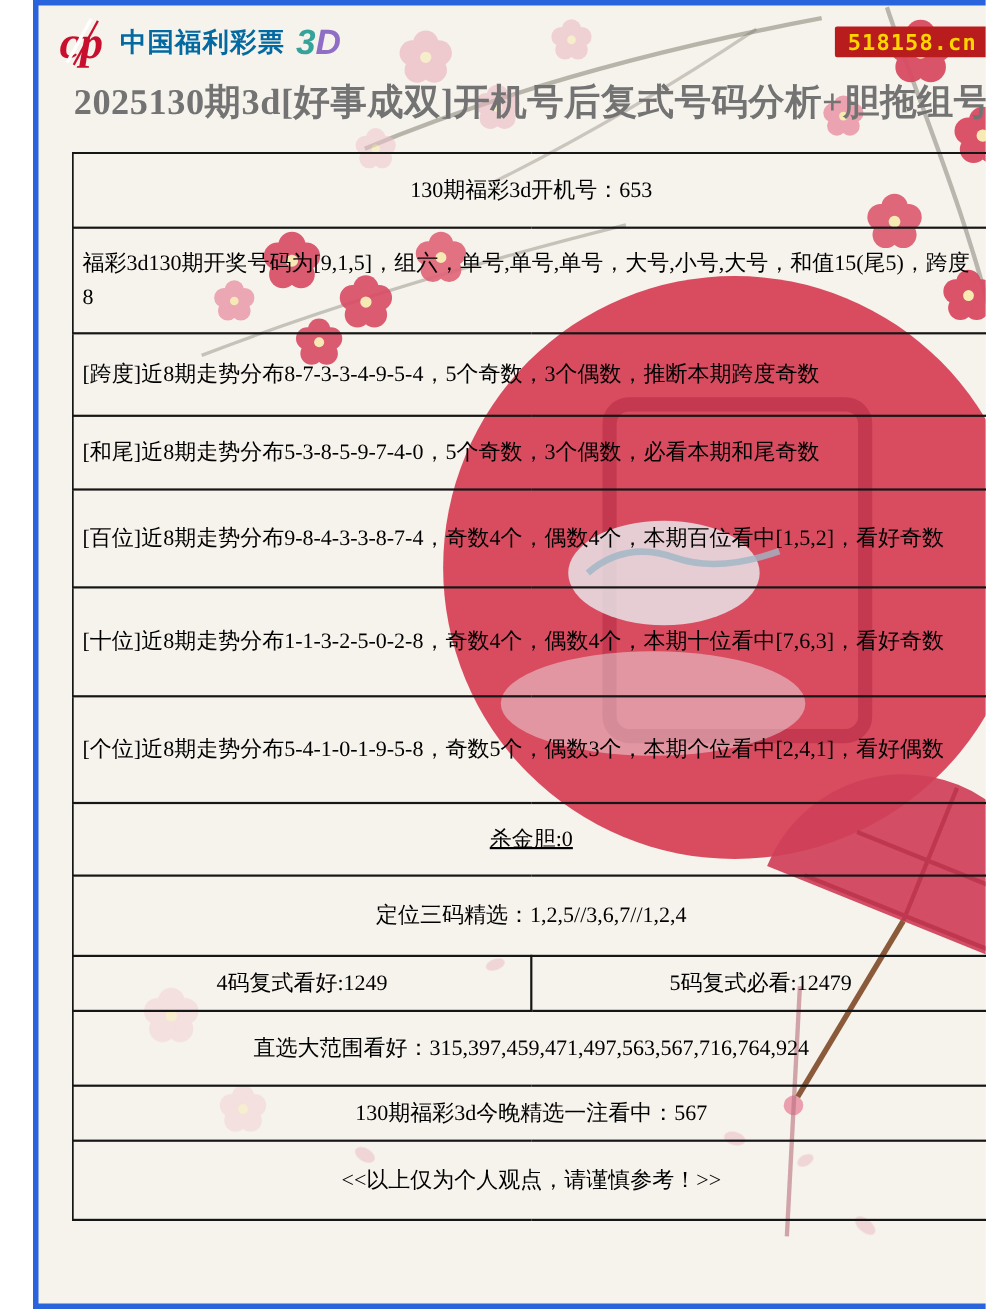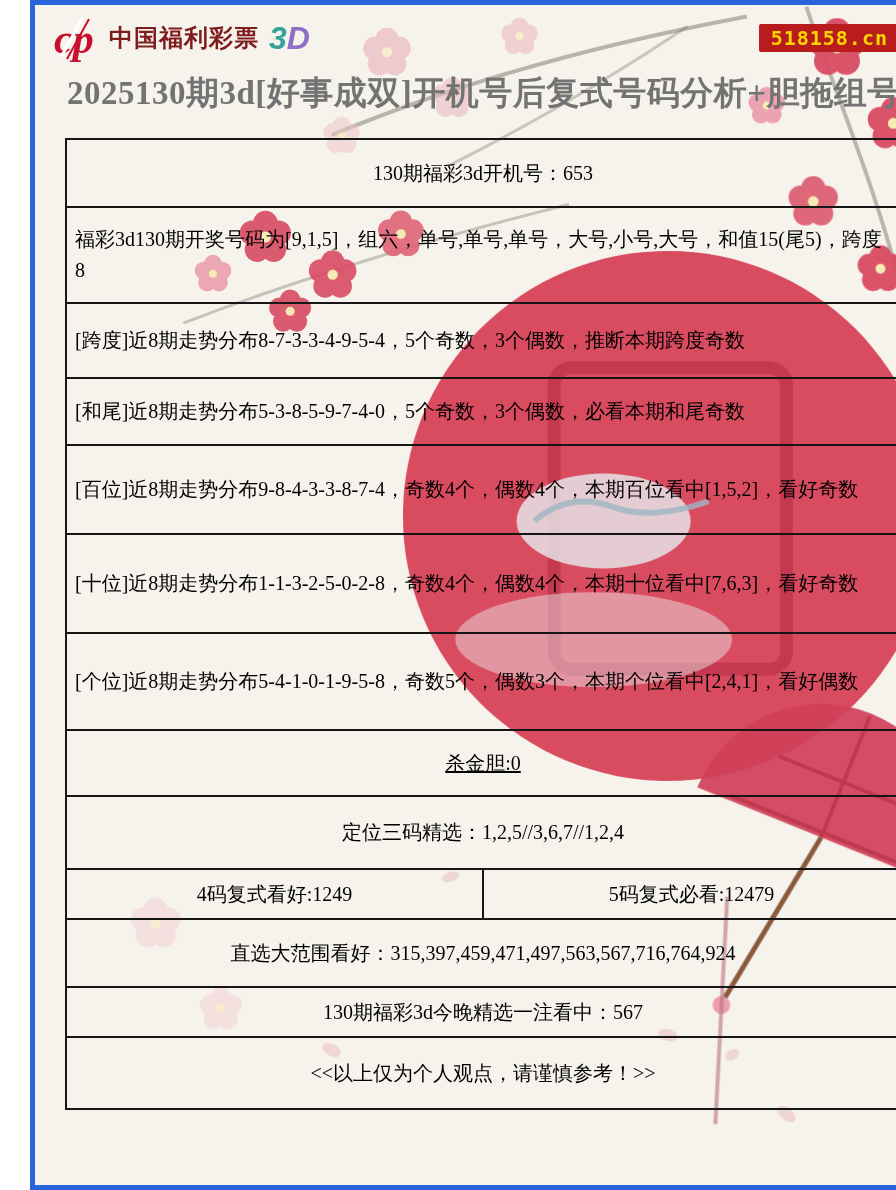--- a/index.html
+++ b/index.html
@@ -2,21 +2,21 @@
 <html><head>
 <meta charset="utf-8">
 <style>
   html,body{margin:0;padding:0;}
   body{width:896px;height:1190px;font-family:"Liberation Serif",serif;}
   .page{position:relative;width:896px;height:1190px;box-sizing:border-box;
         border:5px solid #2a64dd;background:#f6f3ec;overflow:hidden;margin-left:30px;}
   .bg-art{position:absolute;left:0;top:0;width:100%;height:100%;pointer-events:none;}
 
   .logo-row{position:absolute;left:18px;top:8px;display:flex;align-items:center;gap:8px;z-index:3;}
-  .brand-cn{font-family:"Liberation Sans",sans-serif;font-weight:bold;font-size:24px;color:#7f1d1d;letter-spacing:1px;}
+  .brand-cn{font-family:"Liberation Sans",sans-serif;font-weight:bold;font-size:24px;color:#0369a1;letter-spacing:1px;}
   .brand-3d{font-family:"Liberation Sans",sans-serif;font-weight:bold;font-style:italic;font-size:32px;margin-left:2px;}
   .brand-3d .n3{color:#35a39a;}
   .brand-3d .nd{color:#8f6fc5;}
 
   .site-badge{position:absolute;top:19px;right:21px;z-index:3;background:#b91c1c;color:#ffd400;
     font-family:"DejaVu Sans Mono",monospace;font-weight:bold;font-size:20px;
     padding:2px 12px;border-radius:2px;letter-spacing:1px;}
 
   .page-title{position:absolute;left:32px;top:66px;width:840px;z-index:3;
     font-size:33px;font-weight:bold;color:#737373;white-space:nowrap;letter-spacing:0.5px;}

